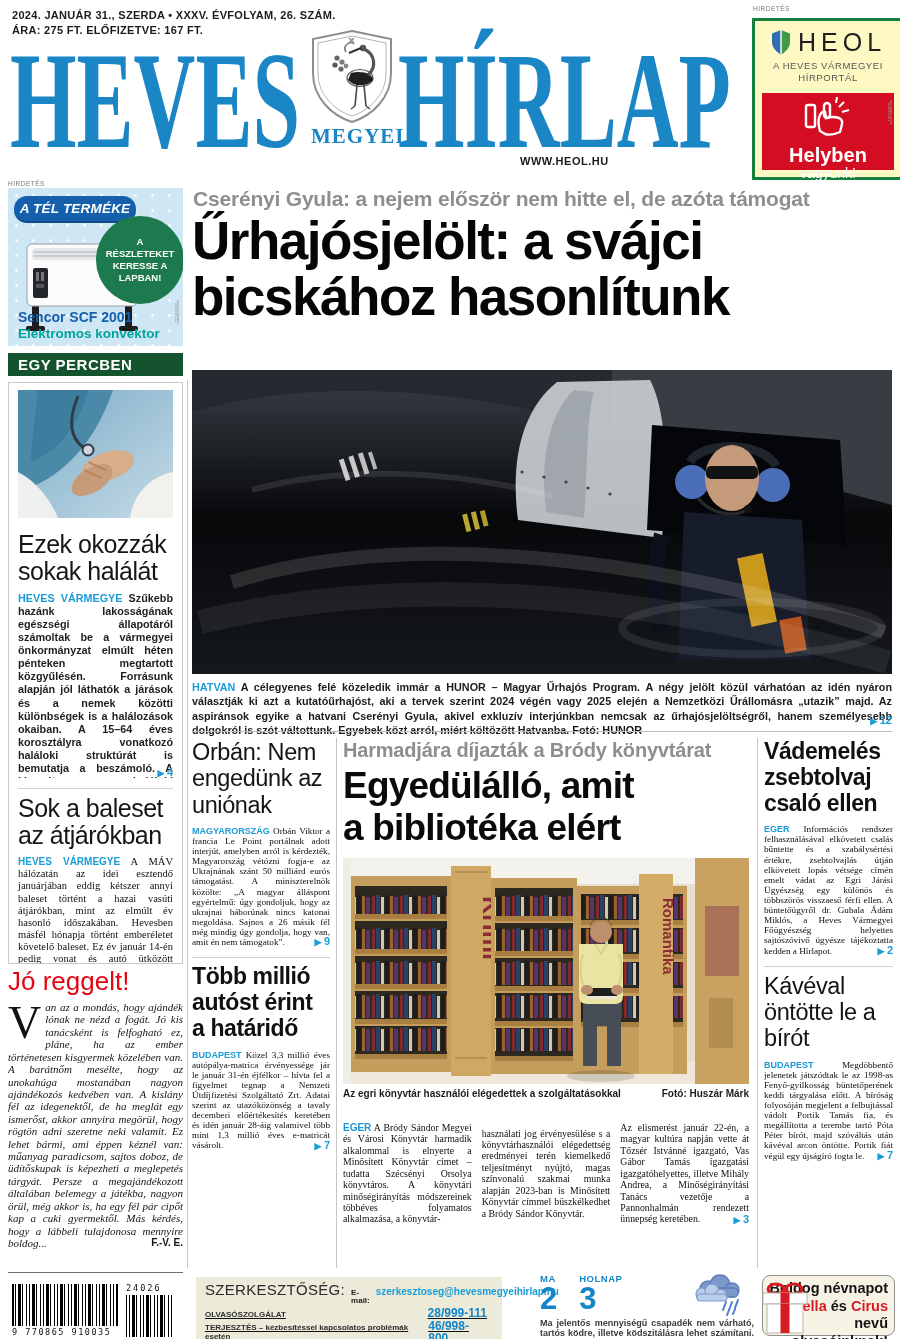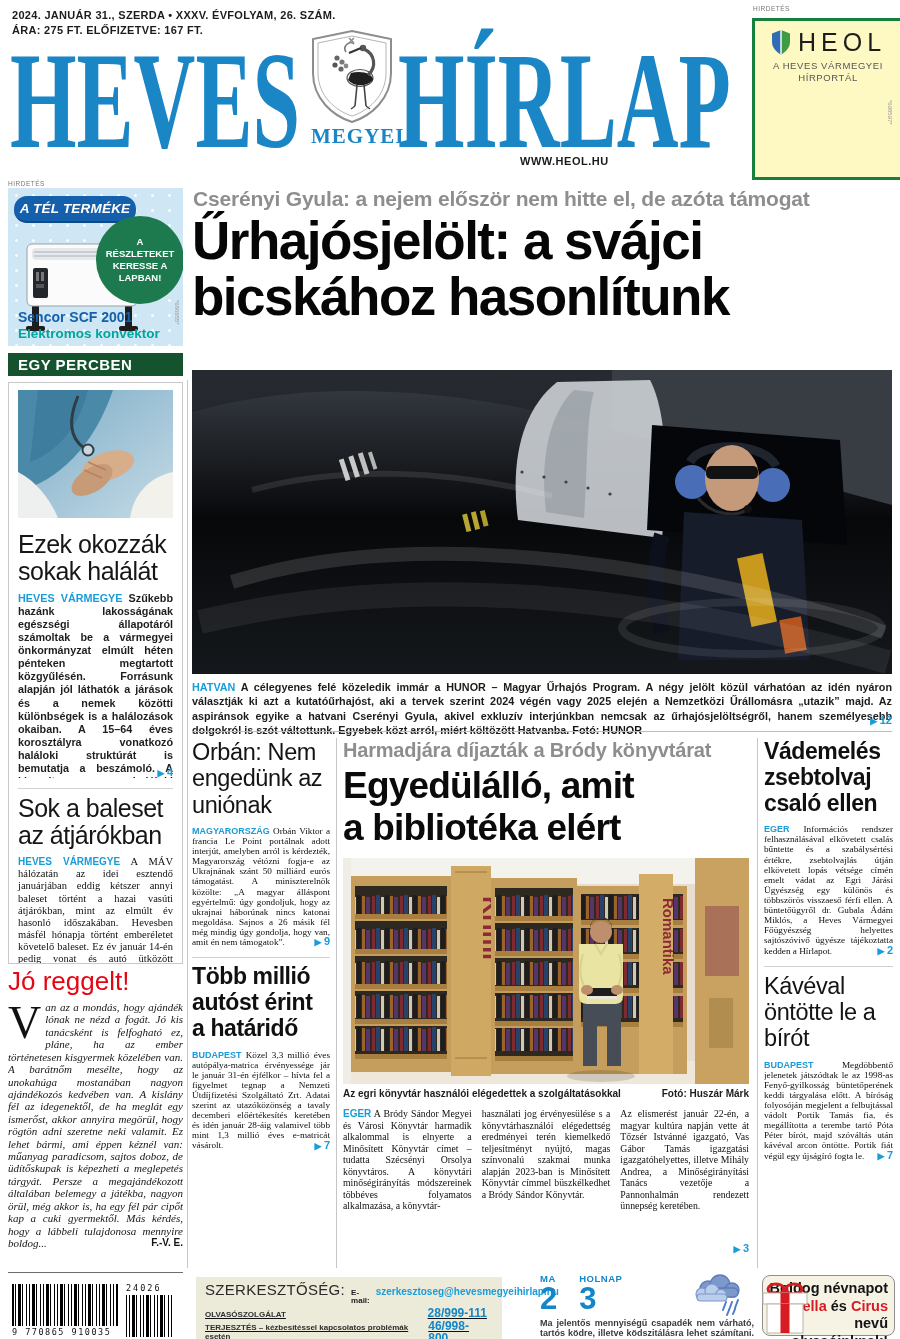--- a/index.html
+++ b/index.html
@@ -73,21 +73,21 @@
   
   .h-light{font:400 23.5px/1.12 "Liberation Sans",sans-serif;color:#141414;letter-spacing:-.4px;margin:0;}
   .h-bold{font:700 23px/1.12 "Liberation Sans",sans-serif;color:#101010;letter-spacing:-.4px;margin:0;}
   .sbody{font:400 9.2px/1.1 "Liberation Serif",serif;color:#0e0e0e;text-align:justify;margin:8px 0 0 0;position:relative;}
   .sbody .tag{font:700 9px "Liberation Sans",sans-serif;}
   .kick2{font:700 20px/1.1 "Liberation Sans",sans-serif;color:#8e8e8e;letter-spacing:-.2px;margin:0;}
   .lib-h{font:800 37px/1.14 "Liberation Sans",sans-serif;color:#0a0a0a;letter-spacing:-.8px;margin:4px 0 0 0;}
   .lib-h span{display:block;}
   .lib-cap{display:flex;justify-content:space-between;margin-top:4px;
            font:700 10px/1.2 "Liberation Sans",sans-serif;color:#1c1c1c;gap:34px;}
-  .libcols{display:flex;gap:10px;margin-top:8px;height:146px;overflow:hidden;}
+  .libcols{display:flex;gap:10px;height:146px;overflow:hidden;align-items:center;}
   .libcol{flex:1;font:400 9.8px/1.17 "Liberation Serif",serif;color:#0e0e0e;text-align:justify;position:relative;}
 
   
   .edit-box{position:absolute;left:196px;top:1277px;width:306px;height:71px;background:#ecead9;
             box-sizing:border-box;padding:5px 15px 4px 9px;}
   .edit-title-row{display:flex;align-items:baseline;gap:6px;}
   .edit-title{font:400 15px/1 "Liberation Sans",sans-serif;color:#2a2a2a;letter-spacing:.3px;}
   .edit-email-label{font:700 8px/1 "Liberation Sans",sans-serif;color:#1c1c1c;}
   .edit-email{font:700 10px/1 "Liberation Sans",sans-serif;color:#1a9cd8;}
   .edit-row{display:flex;align-items:baseline;justify-content:space-between;margin-top:1.5px;text-decoration:underline;}
@@ -146,20 +146,30 @@
   <div class="heol-box">
     <div class="heol-logo-row">
       <svg width="22" height="26" viewBox="0 0 22 26">
         <path d="M11,1 L2,4.5 V13 C2,19 7,23.5 11,25.5 Z" fill="#2f6db5"></path>
         <path d="M11,1 L20,4.5 V13 C20,19 15,23.5 11,25.5 Z" fill="#3f9c46"></path>
         <rect x="10.3" y="1" width="1.4" height="24.5" fill="#fff"></rect>
       </svg>
       <span class="heol-brand">HEOL</span>
     </div>
     <div class="heol-tag">A HEVES VÁRMEGYEI HÍRPORTÁL</div>
+    <div class="heol-red">
+      <svg width="50" height="42" viewBox="0 0 50 42" style="margin-top:4px;">
+        <rect x="3" y="8" width="9" height="22" rx="2" fill="none" stroke="#fff" stroke-width="2.4"></rect>
+        <path d="M17,34 q-3,-10 0,-16 q2,-4 5,-3 l1,6 q7,-2 13,0 q4,2 3,6 l-2,8 q-9,4 -15,2 Z" fill="none" stroke="#fff" stroke-width="2.4"></path>
+        <rect x="21" y="6" width="6" height="15" rx="3" fill="none" stroke="#fff" stroke-width="2.4"></rect>
+        <path d="M36,10 l5,-5 M39,15 l7,-2 M33,6 l1,-6" stroke="#fff" stroke-width="2"></path>
+      </svg>
+      <div class="heol-slogan1">Helyben</div>
+      <div class="heol-slogan2">vagyunk!</div>
+    </div>
   </div>
   <div class="vcode" style="left:893px;top:100px;">*698597*</div>
 
   <div class="abs kick" style="left:193px;top:187px;width:700px;">Cserényi Gyula: a nejem először nem hitte el, de azóta támogat</div>
   <div class="abs lead-h" style="left:192px;top:213px;width:705px;">
     <span>Űrhajósjelölt: a svájci</span>
     <span>bicskához hasonlítunk</span>
   </div>
 
   <svg class="abs" style="left:192px;top:370px;" width="700" height="304" viewBox="0 0 700 304" preserveAspectRatio="none">

